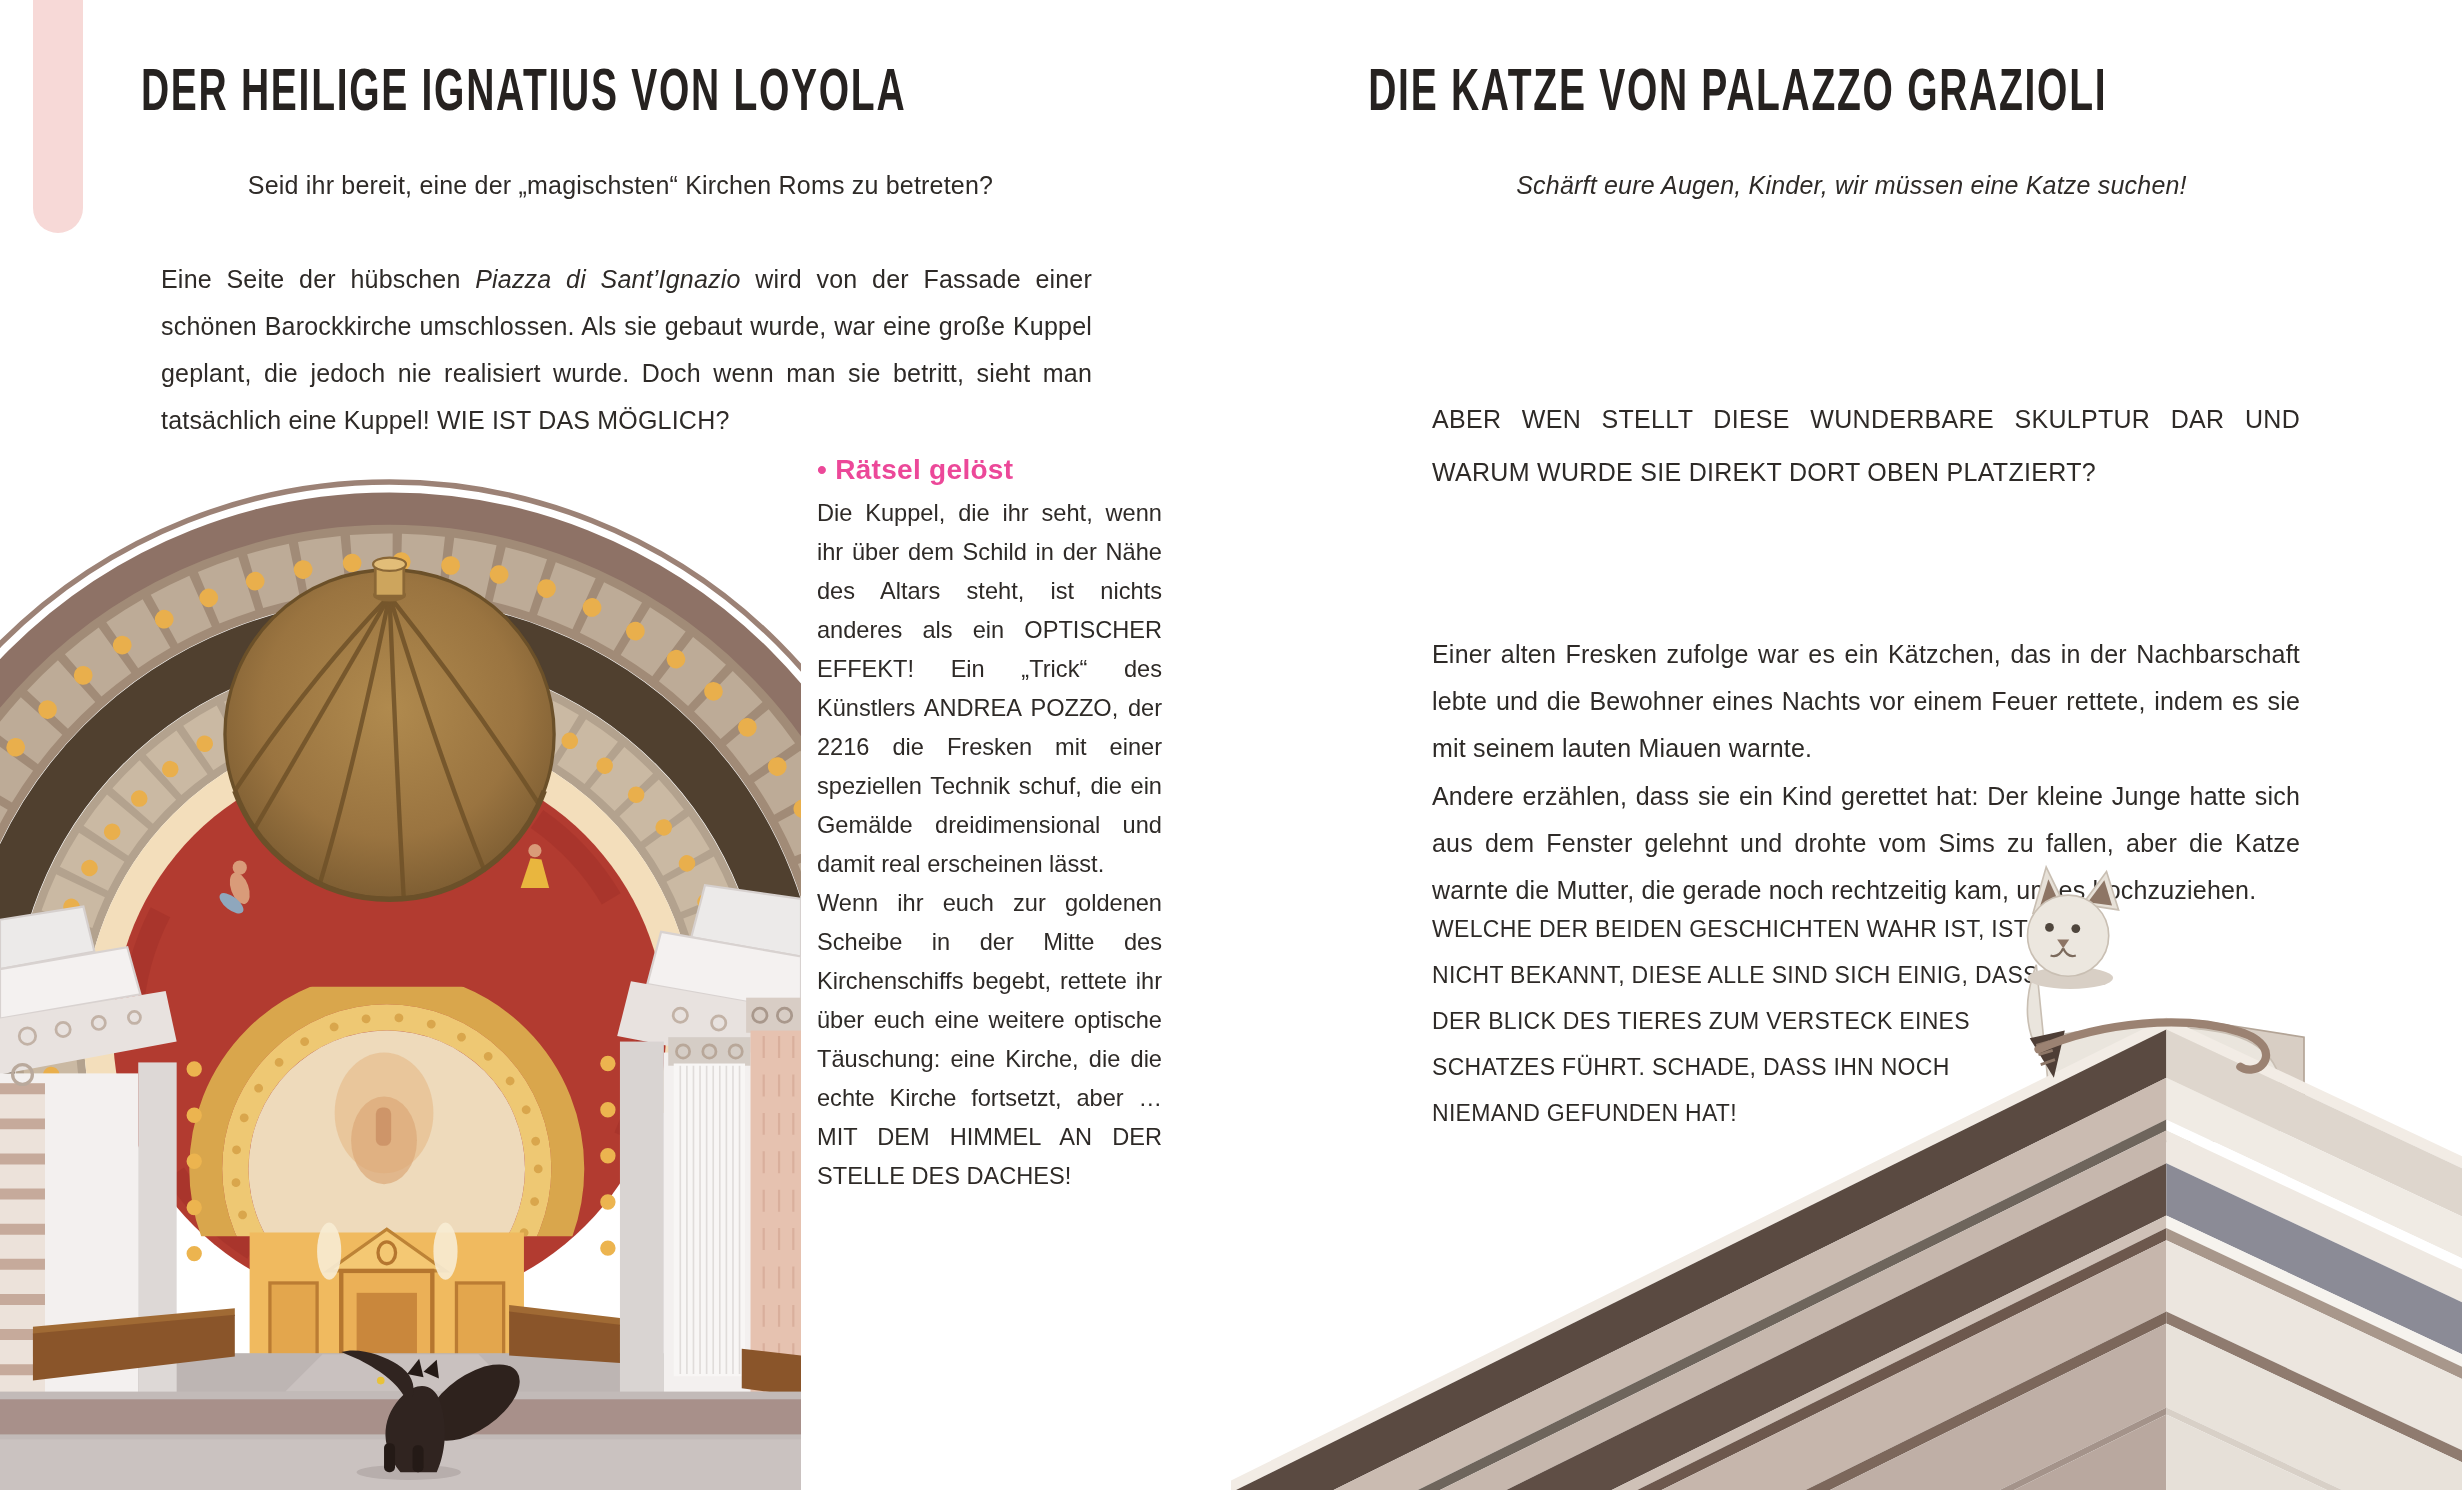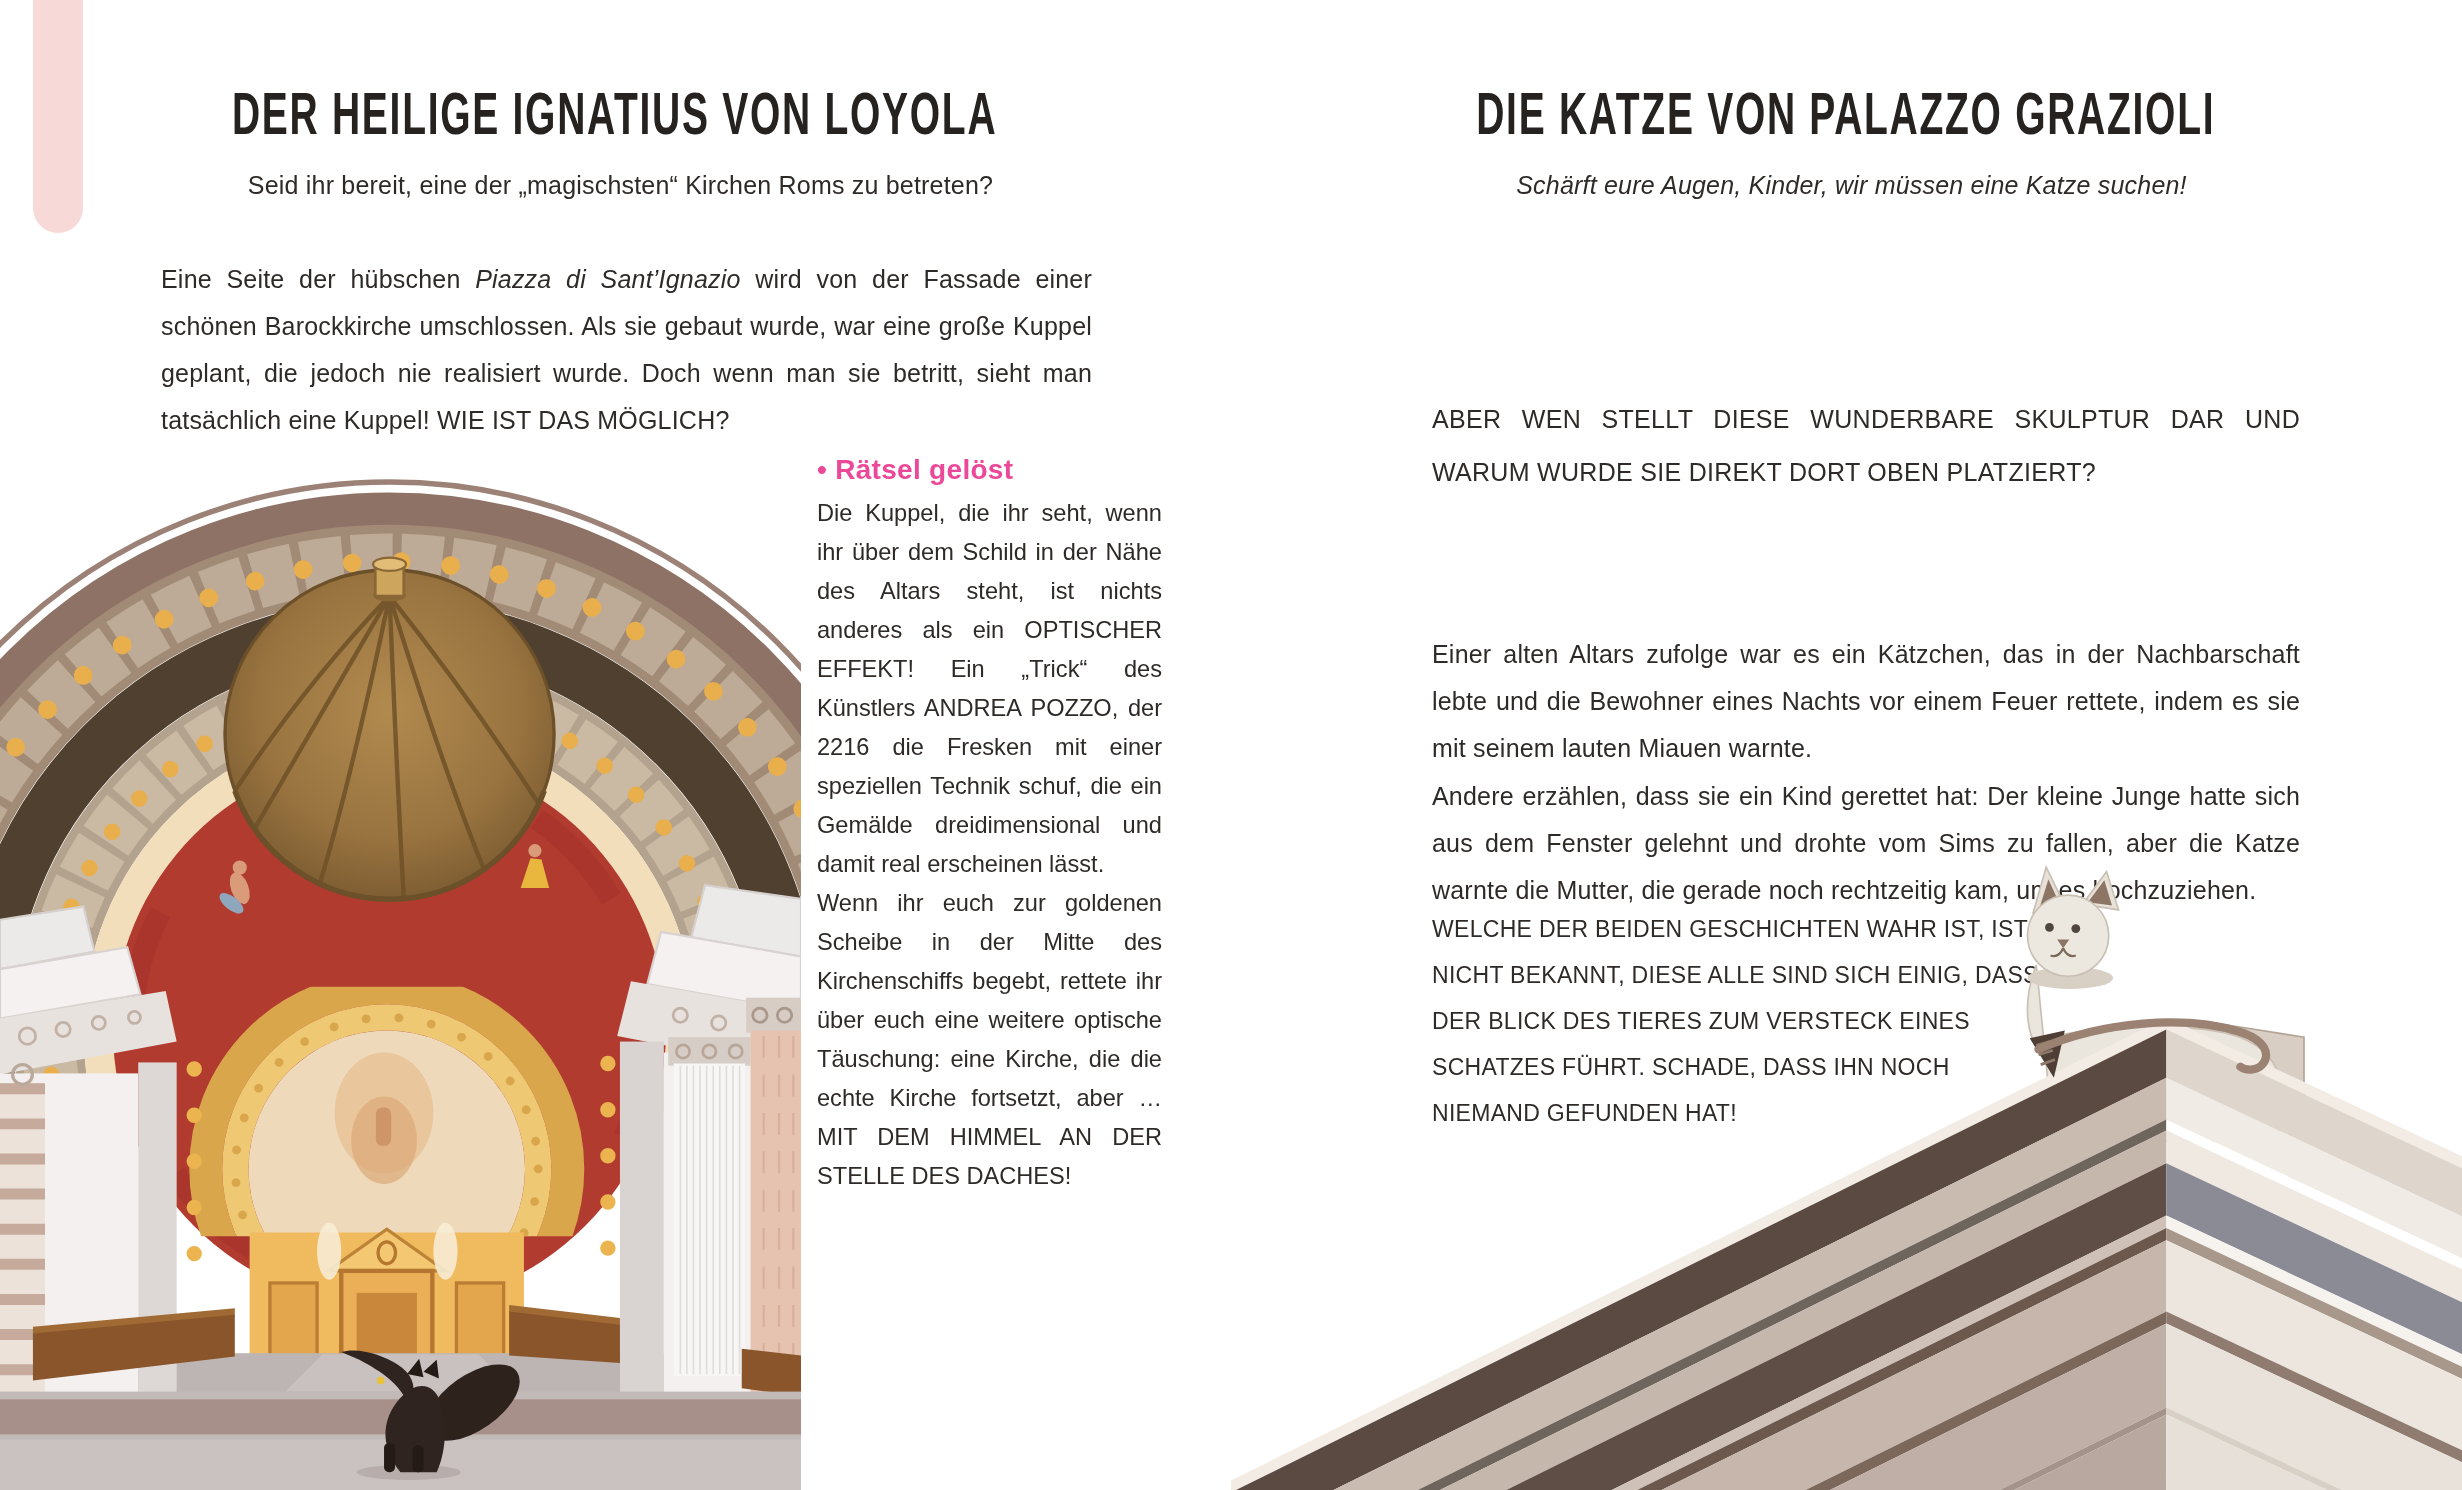--- a/index.html
+++ b/index.html
@@ -1,19 +1,19 @@
 <!DOCTYPE html>
 <html style="font-size:8.8px"><head>
 <meta charset="utf-8">
 <style>
   html,body{margin:0;padding:0;background:#ffffff;}
   .spread{position:relative;width:2462px;height:1491px;background:#ffffff;overflow:hidden;
           font-family:"Liberation Sans",sans-serif;color:#2e2a27;}
   .abs{position:absolute;}
-  .title-wrap{text-align:center;margin-top:24px;}
+  .title-wrap{}
   .page-title{display:inline-block;font-weight:700;font-size:50px;letter-spacing:2.2px;
               white-space:nowrap;transform:scale(0.78,1.2);transform-origin:50% 50%;color:#262220;}
   .subtitle{font-size:25px;text-align:center;letter-spacing:0.2px;}
   .italic{font-style:italic;}
   .body-text{font-size:25px;line-height:47px;text-align:justify;letter-spacing:0.2px;}
   .body-text p{margin:16px;}
   .caps-text{font-size:25px;line-height:53px;text-align:justify;letter-spacing:0.3px;}
   .sidebar{font-size:23.6px;line-height:39px;text-align:justify;}
   .sidebar p{margin:0;}
   .mini-heading{font-size:28px;font-weight:700;letter-spacing:0.3px;color:#ec4899;}
@@ -231,21 +231,21 @@
     <div class="abs title-wrap" style="left:33px;top:61px;width:1163px;">
       <div class="page-title">DIE KATZE VON PALAZZO GRAZIOLI</div>
     </div>
 
     <div class="abs subtitle italic" style="left:110px;top:171px;width:1021px;">Schärft eure Augen, Kinder, wir müssen eine Katze suchen!</div>
 
 
     <div class="abs caps-text" style="left:201px;top:393px;width:868px;">ABER WEN STELLT DIESE WUNDERBARE SKULPTUR DAR UND WARUM WURDE SIE DIREKT DORT OBEN PLATZIERT?</div>
 
 
-    <div class="abs body-text" style="left:201px;top:631px;width:868px;">Einer alten Altars zufolge war es ein Kätzchen, das in der Nachbarschaft lebte und die Bewohner eines Nachts vor einem Feuer rettete, indem es sie mit seinem lauten Miauen warnte.</div>
+    <div class="abs body-text" style="left:201px;top:631px;width:868px;">Einer alten Fresken zufolge war es ein Kätzchen, das in der Nachbarschaft lebte und die Bewohner eines Nachts vor einem Feuer rettete, indem es sie mit seinem lauten Miauen warnte.</div>
 
     <div class="abs body-text" style="left:201px;top:773px;width:868px;">Andere erzählen, dass sie ein Kind gerettet hat: Der kleine Junge hatte sich aus dem Fenster gelehnt und drohte vom Sims zu fallen, aber die Katze warnte die Mutter, die gerade noch rechtzeitig kam, um es hochzuziehen.</div>
 
     <div class="abs treasure" style="left:201px;top:906px;width:609px;">WELCHE DER BEIDEN GESCHICHTEN WAHR IST, IST NICHT BEKANNT, DIESE ALLE SIND SICH EINIG, DASS DER BLICK DES TIERES ZUM VERSTECK EINES SCHATZES FÜHRT. SCHADE, DASS IHN NOCH NIEMAND GEFUNDEN HAT!</div>
 
     <svg class="abs" style="left:0;top:856px;" width="1231" height="635" viewBox="0 0 2244 1157">
 
       <g>
         <polygon points="1766,300 1956,330 1956,500 1766,470" fill="#d8cec4" stroke="#b3a496" stroke-width="3"></polygon>
       </g>

